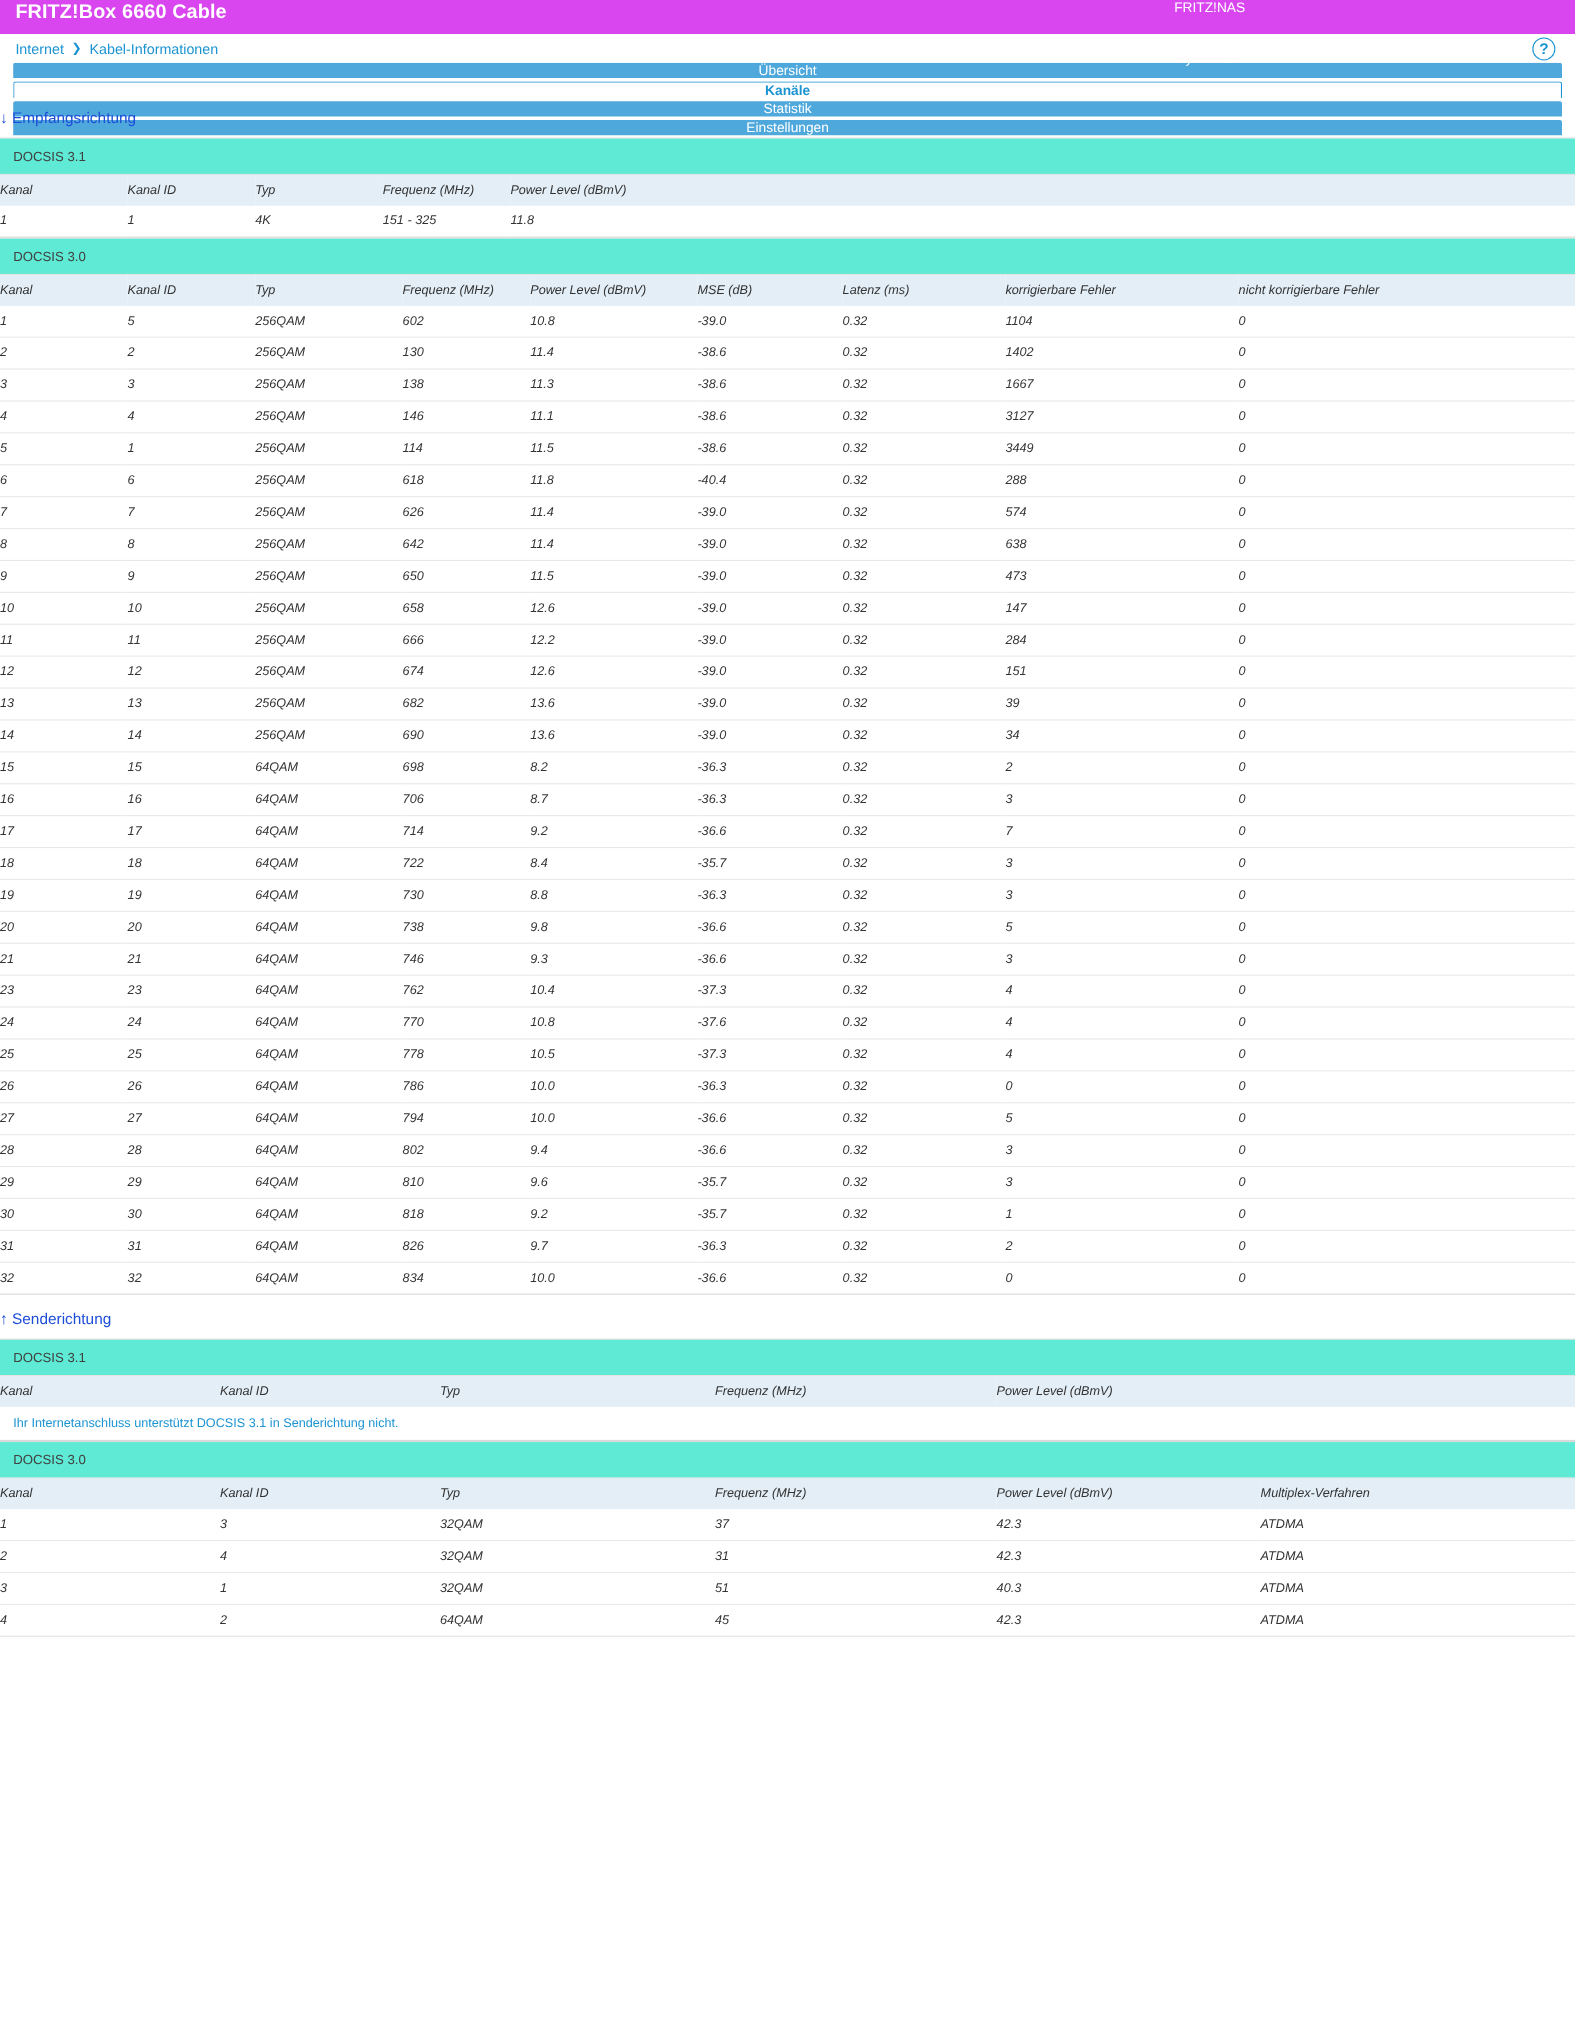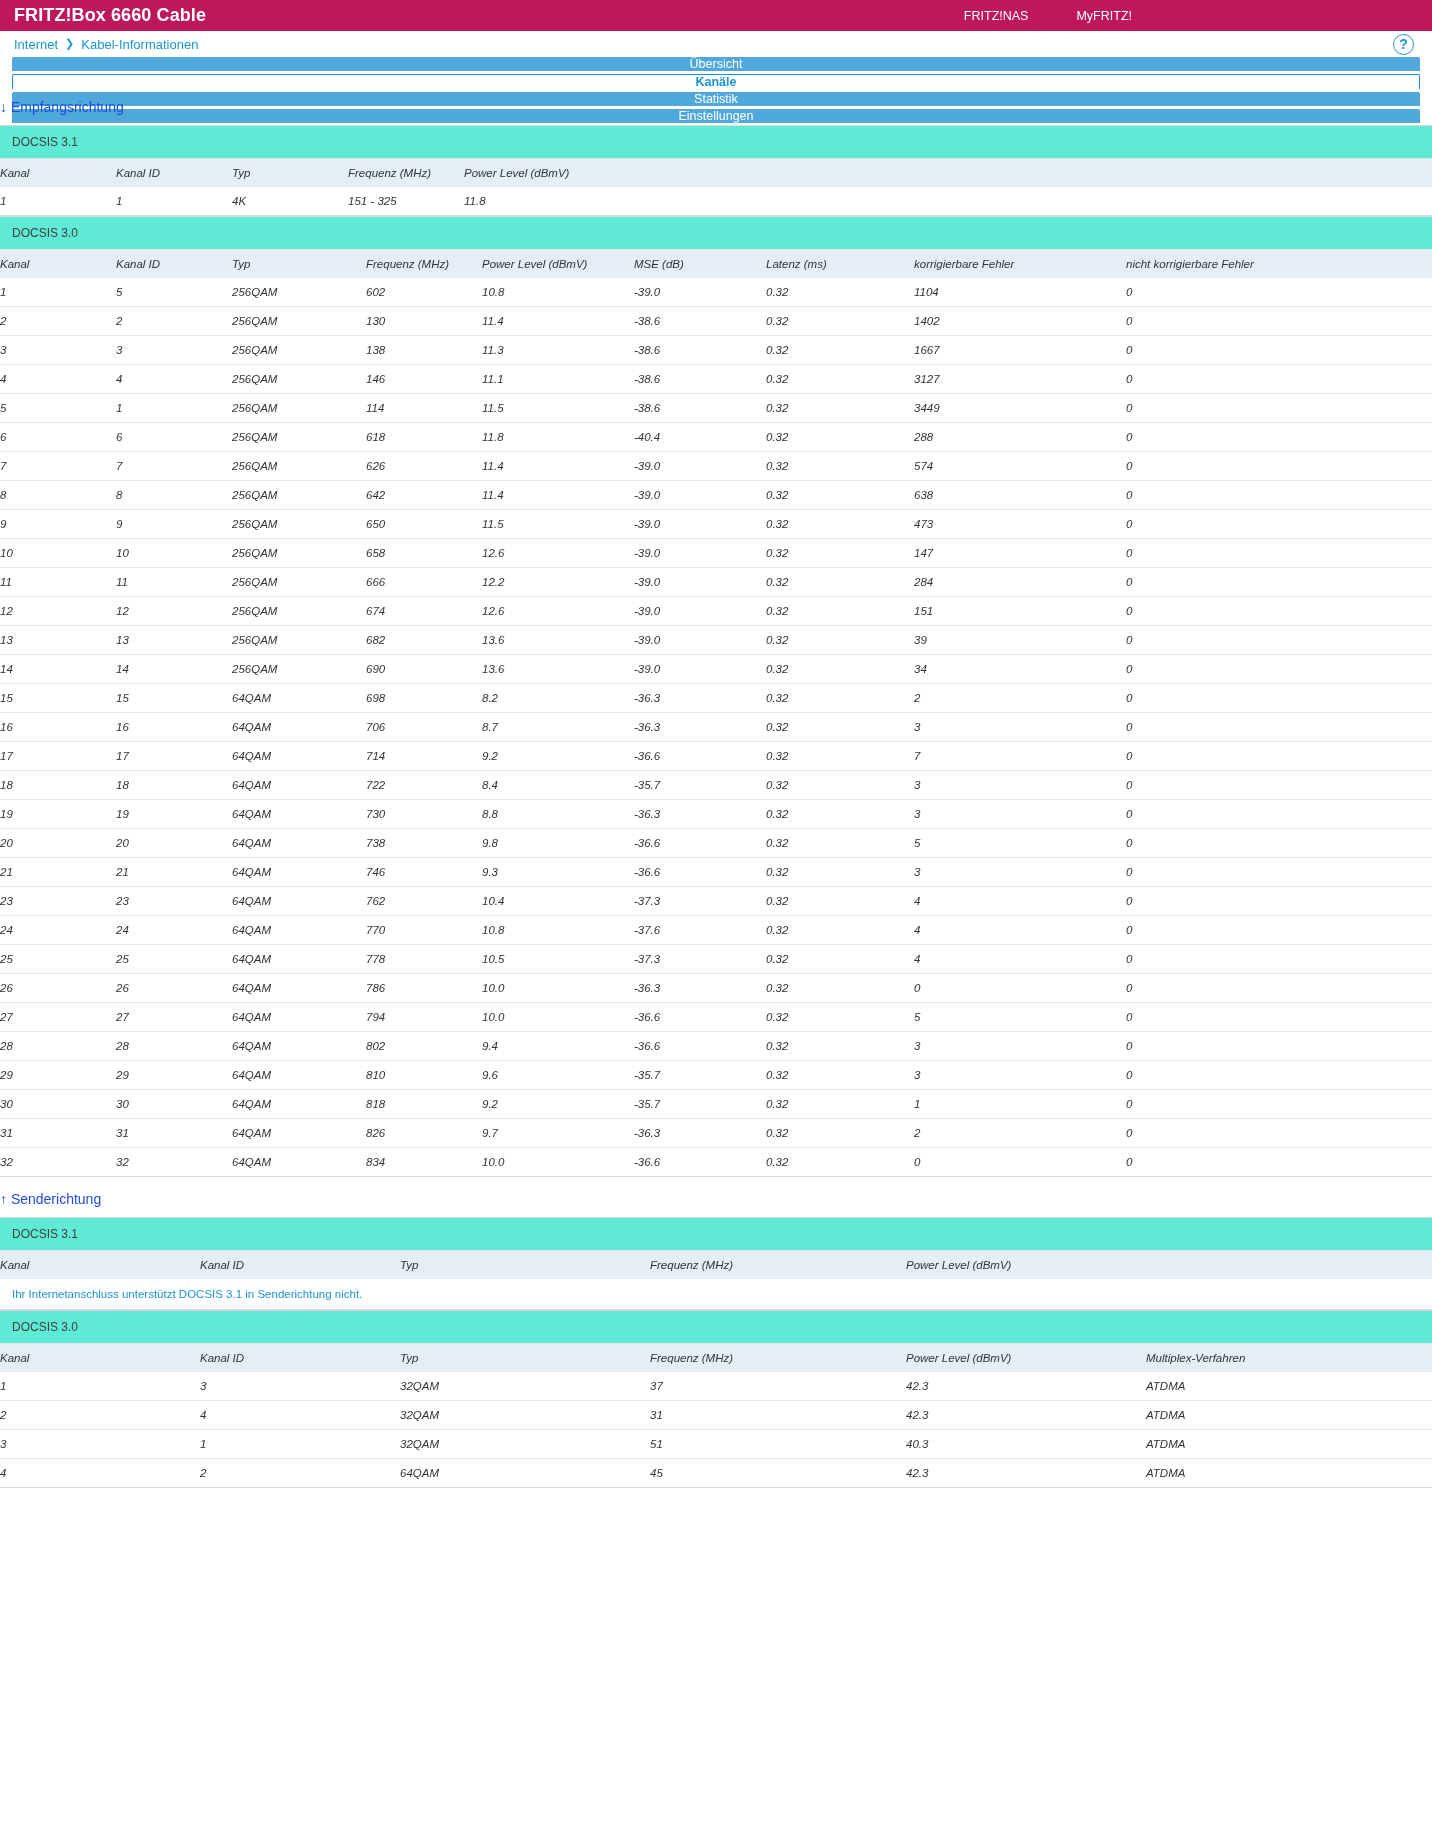--- a/index.html
+++ b/index.html
@@ -6,37 +6,37 @@
   html, body {
     margin: 0; padding: 0;
     background: #ffffff;
     font-family: "Liberation Sans", sans-serif;
   }
   body { width: 1432px; }
 
   
   .titlebar {
     height: 31px;
-    background: #be185d;
+    background: #d946ef;
     display: flex;
-    align-items: center;
     padding: 0 14px;
     position: relative;
   }
   .titlebar .product {
     color: #ffffff;
     font-size: 18px;
     font-weight: bold;
     letter-spacing: 0.1px;
   }
   .titlebar .links {
     position: absolute;
     right: 300px;
     display: flex;
-    gap: 48px;
+    gap: 32px;
+    flex-direction: column;
   }
   .titlebar .links a {
     color: #ffffff;
     font-size: 12.5px;
     text-decoration: none;
   }
 
   .breadcrumbbar {
     background: #ffffff;
     height: 26px;

